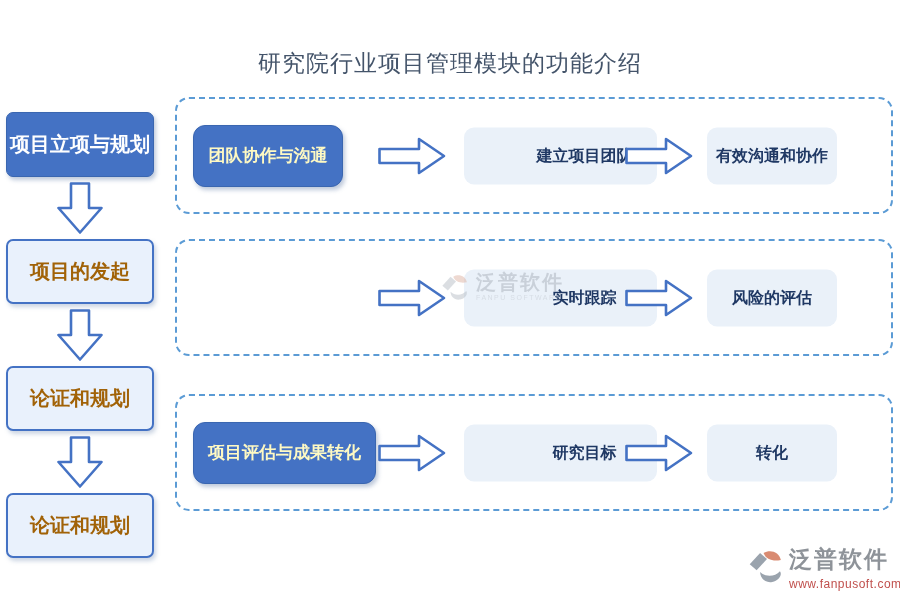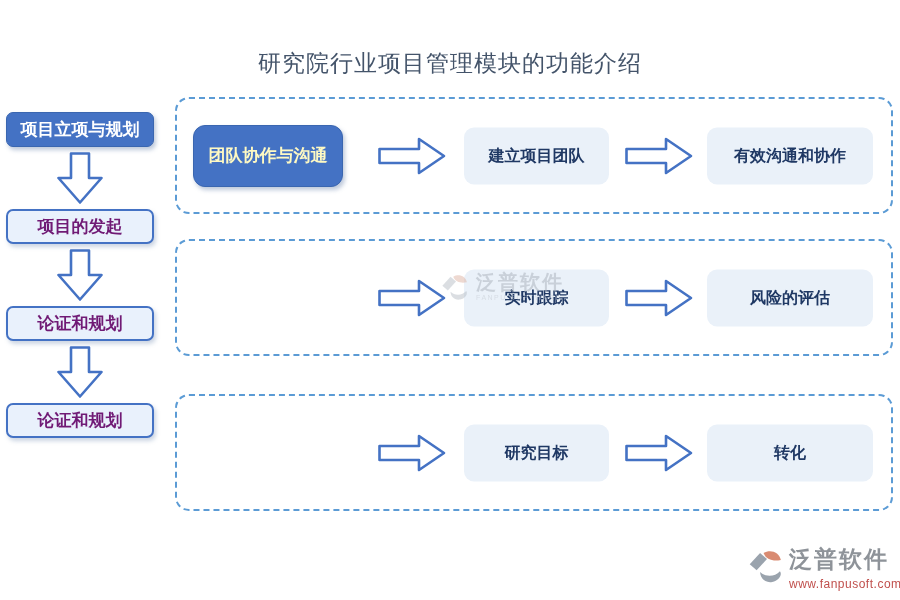--- a/index.html
+++ b/index.html
@@ -12,30 +12,30 @@
     position:absolute;top:48px;left:0;width:900px;margin:0;
     text-align:center;font-size:23px;font-weight:400;color:#44546A;
     letter-spacing:1px;
   }
   
   .sidebar{
     position:absolute;left:6px;top:112px;width:148px;
     display:flex;flex-direction:column;align-items:center;gap:5px;
   }
   .side-box{
-    box-sizing:border-box;width:148px;height:35px;
+    box-sizing:border-box;width:148px;height:65px;
     display:flex;align-items:center;justify-content:center;
-    font-size:17px;font-weight:bold;border-radius:7px;text-align:center;
+    font-size:20px;font-weight:bold;border-radius:7px;text-align:center;
   }
   .side-box.primary{
     background:#4472C4;color:#ffffff;border:1px solid #3A66B0;
     box-shadow:2px 3px 4px rgba(110,135,175,.45);
   }
   .side-box.light{
-    background:#E9F1FC;color:#701a75;border:2px solid #4472C4;
+    background:#E9F1FC;color:#a16207;border:2px solid #4472C4;
     box-shadow:2px 3px 4px rgba(110,135,175,.35);
   }
   .down-arrow{display:block;}
   
   .group{
     position:absolute;left:175px;width:718px;height:117px;
     border:2px dashed #5B9BD5;border-radius:14px;box-sizing:border-box;
     background:transparent;
   }
   .group.g1{top:97px;}
@@ -51,22 +51,22 @@
   }
   .h-arrow{position:absolute;top:50%;transform:translateY(-50%);}
   .h-arrow.a1{left:201px;}
   .h-arrow.a2{left:448px;}
   .step-box{
     position:absolute;top:50%;transform:translateY(-50%);
     height:57px;background:#EAF1F9;border-radius:10px;
     display:flex;align-items:center;justify-content:center;
     color:#1F3864;font-size:16px;font-weight:bold;white-space:nowrap;
   }
-  .step-box.s1{left:287px;width:145px;}
-  .step-box.s2{left:530px;width:166px;}
+  .step-box.s1{left:287px;width:145px;padding-left:48px;}
+  .step-box.s2{left:530px;width:130px;}
   
   .watermark{
     position:absolute;left:441px;top:272px;display:flex;align-items:center;
     gap:5px;opacity:.5;pointer-events:none;z-index:6;
   }
   .wm-textcol{display:flex;flex-direction:column;line-height:1;}
   .wm-brand{font-size:20px;font-weight:bold;color:#A9B1BB;letter-spacing:2px;}
   .wm-sub{font-size:7px;color:#C3C9D1;letter-spacing:1.5px;margin-top:2px;}
   
   .footer{
@@ -120,20 +120,21 @@
     <path d="M1.5,12 L41,12 L41,2 L66,19 L41,36 L41,26 L1.5,26 Z" fill="#ffffff" stroke="#4472C4" stroke-width="2.6" stroke-linejoin="round"></path>
   </svg>
   <div class="step-box s1">实时跟踪</div>
   <svg class="h-arrow a2" width="68" height="38" viewBox="0 0 68 38">
     <path d="M1.5,12 L41,12 L41,2 L66,19 L41,36 L41,26 L1.5,26 Z" fill="#ffffff" stroke="#4472C4" stroke-width="2.6" stroke-linejoin="round"></path>
   </svg>
   <div class="step-box s2">风险的评估</div>
 </div>
 
 <div class="group g3">
+  <div class="module-btn">项目评估与成果转化</div>
   <svg class="h-arrow a1" width="68" height="38" viewBox="0 0 68 38">
     <path d="M1.5,12 L41,12 L41,2 L66,19 L41,36 L41,26 L1.5,26 Z" fill="#ffffff" stroke="#4472C4" stroke-width="2.6" stroke-linejoin="round"></path>
   </svg>
   <div class="step-box s1">研究目标</div>
   <svg class="h-arrow a2" width="68" height="38" viewBox="0 0 68 38">
     <path d="M1.5,12 L41,12 L41,2 L66,19 L41,36 L41,26 L1.5,26 Z" fill="#ffffff" stroke="#4472C4" stroke-width="2.6" stroke-linejoin="round"></path>
   </svg>
   <div class="step-box s2">转化</div>
 </div>
 

